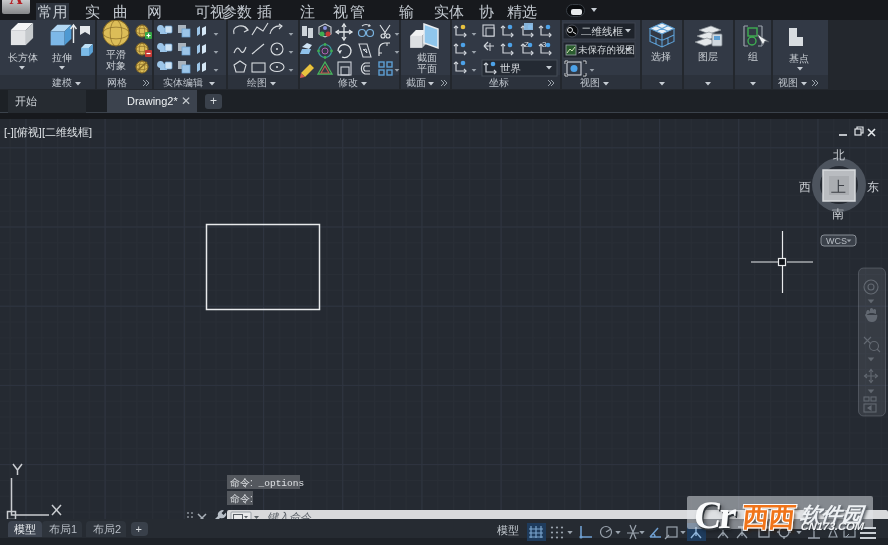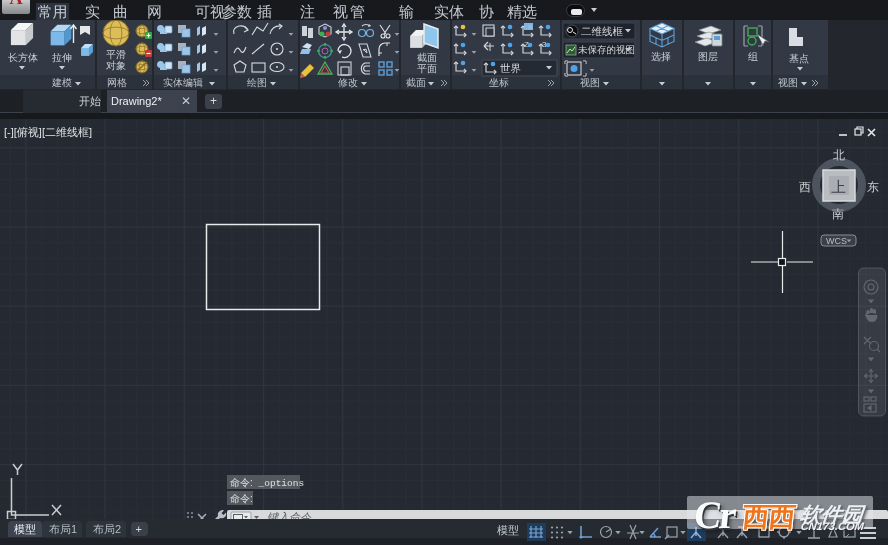--- a/index.html
+++ b/index.html
@@ -327,22 +327,22 @@
         <rect x="748" y="8" width="9" height="8" fill="none" stroke="#3fae52" stroke-width="1.4"></rect>
         <circle cx="752" cy="21" r="4" fill="none" stroke="#3fae52" stroke-width="1.4"></circle>
         <path d="M757,14 l6,11 l2,-4 l4,1 z" fill="#eef1f3" stroke="#555b63" stroke-width="0.7"></path>
         <text x="748" y="40" font-family="Liberation Sans" font-size="10" fill="#ccd1d7">组</text>
         <path d="M789,8 h8 v9 h6 v9 h-14 z" fill="#d9dde1"></path>
         <text x="789" y="42" font-family="Liberation Sans" font-size="10" fill="#ccd1d7">基点</text>
         <path d="M797.0,47 h6.0 l-3.0,3.5 z" fill="#c6ccd3"></path>
       </svg>
     </div>
   <div class="abs" id="doctabs">
-    <div class="dtab" style="left:23px;width:78px;background:#262b31;text-align:right;padding-left:7px">开始</div>
-    <div class="dtab" style="left:107px;width:90px;background:#3c434e;color:#eef1f3;text-align:left;padding-left:4px">Drawing2*<span style="color:#c7ccd1;position:absolute;left:74px;font-size:12px">✕</span></div>
+    <div class="dtab" style="left:8px;width:78px;background:#262b31;text-align:left;padding-left:7px">开始</div>
+    <div class="dtab" style="left:107px;width:90px;background:#3c434e;color:#eef1f3;text-align:left;padding-left:20px">Drawing2*<span style="color:#c7ccd1;position:absolute;left:74px;font-size:12px">✕</span></div>
     <div class="abs" style="left:205px;top:4px;width:17px;height:15px;background:#3a414b;border-radius:3px;color:#d9dde1;font-size:12px;line-height:15px;text-align:center">+</div>
   </div>
   <div class="abs" id="canvaswrap">
       <svg width="888" height="406" xmlns="http://www.w3.org/2000/svg" style="position:absolute;left:0;top:0">
         <defs>
           <pattern id="gmin" width="15.84" height="15.84" x="9.56" y="12.46" patternUnits="userSpaceOnUse">
             <path d="M0.5,0 V15.84 M0,0.5 H15.84" stroke="#292e36" stroke-width="1"></path>
           </pattern>
           <pattern id="gmaj" width="79.2" height="79.2" x="25.4" y="28.3" patternUnits="userSpaceOnUse">
             <path d="M0.5,0 V79.2 M0,0.5 H79.2" stroke="#2e3440" stroke-width="1"></path>

